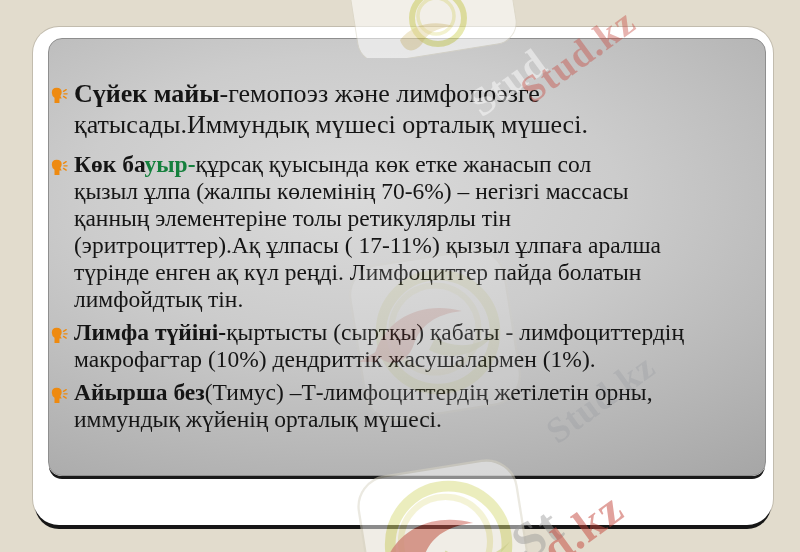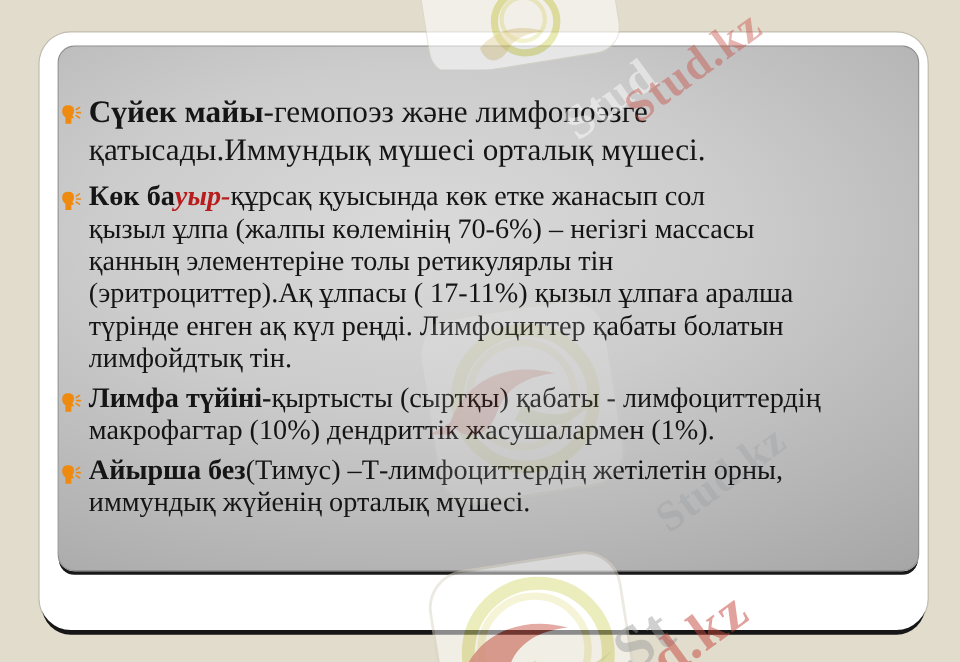--- a/index.html
+++ b/index.html
@@ -28,21 +28,21 @@
     position:absolute;left:48px;top:38px;width:716px;height:512px;
     padding:40px 18px 0 26px;box-sizing:border-box;
     color:#151515;
   }
   ul.bullets{margin:0;padding:0;list-style:none;}
   li.bullet{position:relative;margin:0 0 6px 0;padding:0;}
   li.bullet.first{margin-bottom:11px;}
   .line{white-space:pre-wrap;font-size:23.5px;line-height:27px;}
   li.bullet.first .line{font-size:26px;line-height:31px;}
   .seg-b{font-weight:bold;}
-  .seg-t{font-weight:bold;color:#b91c1c;font-style:italic;}
+  .seg-t{font-weight:bold;color:#15803d;}
   .bullet-icon{position:absolute;left:-24px;top:7px;width:18px;height:18px;}
   li.bullet.first .bullet-icon{top:8px;}
 
   
   .wm{position:absolute;pointer-events:none;}
   .wm-text{
     font-family:"Liberation Serif","DejaVu Serif",serif;
     font-weight:bold;transform-origin:left top;transform:rotate(-36deg);
     letter-spacing:1px;white-space:nowrap;
   }
@@ -94,21 +94,21 @@
       </li>
 
       <li class="bullet">
         <svg class="bullet-icon">
             <use href="#bullet-head"></use>
           </svg>
         <div class="line"><span class="seg-b">Көк ба</span><span class="seg-t">уыр-</span><span class="seg-r">құрсақ қуысында көк етке жанасып сол</span></div>
         <div class="line"><span class="seg-r">қызыл ұлпа (жалпы көлемінің 70-6%) – негізгі массасы</span></div>
         <div class="line"><span class="seg-r">қанның элементеріне толы ретикулярлы тін</span></div>
         <div class="line"><span class="seg-r">(эритроциттер).Ақ ұлпасы ( 17-11%) қызыл ұлпаға аралша</span></div>
-        <div class="line"><span class="seg-r">түрінде енген ақ күл реңді. Лимфоциттер қабаты болатын</span></div>
+        <div class="line"><span class="seg-r">түрінде енген ақ күл реңді. Лимфоциттер пайда болатын</span></div>
         <div class="line"><span class="seg-r">лимфойдтық тін.</span></div>
       </li>
 
       <li class="bullet">
         <svg class="bullet-icon">
             <use href="#bullet-head"></use>
           </svg>
         <div class="line"><span class="seg-b">Лимфа түйіні-</span><span class="seg-r">қыртысты (сыртқы) қабаты - лимфоциттердің</span></div>
         <div class="line"><span class="seg-r">макрофагтар (10%) дендриттік жасушалармен (1%).</span></div>
       </li>

